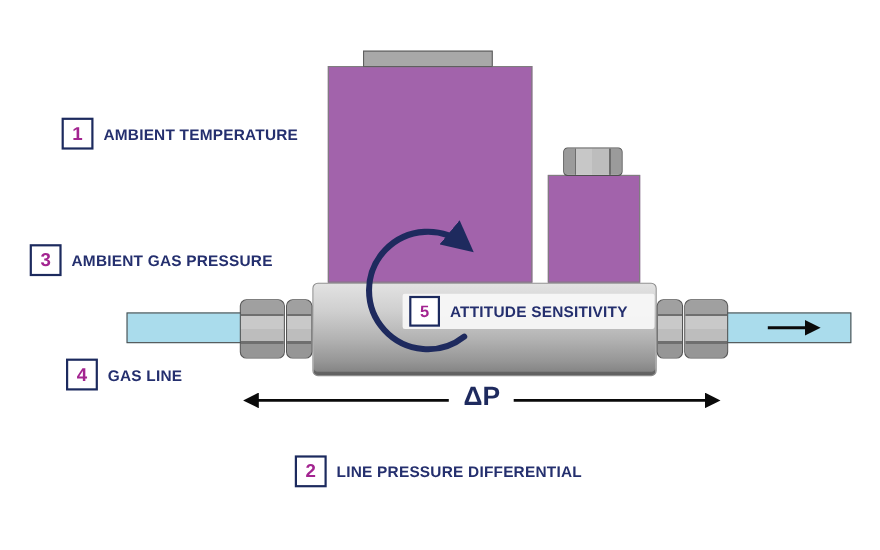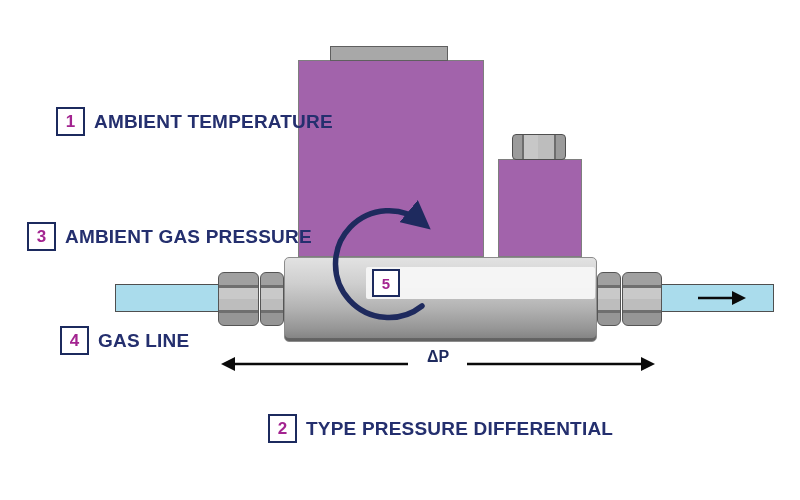--- a/index.html
+++ b/index.html
@@ -60,33 +60,33 @@
   }
 
   
   .callout{display:flex;align-items:center;gap:9px;z-index:6;}
   .num-box{
     width:29px;height:29px;background:#ffffff;border:2px solid #1c2a5e;
     box-sizing:border-box;display:flex;align-items:center;justify-content:center;
     color:#a32490;font-weight:bold;font-size:17px;line-height:1;
   }
   .callout-text{
-    color:#242f6e;font-weight:bold;font-size:19px;letter-spacing:0.2px;
+    color:#242f6e;font-weight:bold;font-size:14px;letter-spacing:0.2px;
     white-space:nowrap;
   }
   .c1{left:56px;top:107px;}
   .c2{left:268px;top:414px;}
   .c3{left:27px;top:222px;}
   .c4{left:60px;top:326px;}
   .c5{left:372px;top:269px;}
   .c5 .num-box{width:28px;height:28px;font-size:15px;}
 
   .delta-p{
     left:407px;top:348px;width:62px;text-align:center;z-index:6;
-    color:#1e2a5e;font-weight:bold;font-size:16px;line-height:1.1;
+    color:#1e2a5e;font-weight:bold;font-size:24px;line-height:1.1;
   }
 
   .overlay{position:absolute;left:0;top:0;z-index:7;pointer-events:none;}
 </style>
 </head>
 <body>
 
 <div class="canvas">
 
   <div class="abs pipe pipe-left"></div>
@@ -123,27 +123,28 @@
     <div class="num-box">
       <span>4</span>
     </div>
     <span class="callout-text">GAS LINE</span>
   </div>
 
   <div class="abs callout c2">
     <div class="num-box">
       <span>2</span>
     </div>
-    <span class="callout-text">TYPE PRESSURE DIFFERENTIAL</span>
+    <span class="callout-text">LINE PRESSURE DIFFERENTIAL</span>
   </div>
 
   <div class="abs callout c5">
     <div class="num-box">
       <span>5</span>
     </div>
+    <span class="callout-text">ATTITUDE SENSITIVITY</span>
   </div>
 
   <div class="abs delta-p">ΔP</div>
 
   <svg class="overlay" width="800" height="500" viewBox="0 0 800 500">
     <defs>
       <marker id="navyArrow" viewBox="0 0 10 10" refX="6.5" refY="5" markerWidth="5.2" markerHeight="5.2" orient="auto-start-reverse">
         <path d="M0,0 L10,5 L0,10 z" fill="#1e2a5e"></path>
       </marker>
       <marker id="blackArrow" viewBox="0 0 10 10" refX="6.5" refY="5" markerWidth="5.5" markerHeight="5.5" orient="auto-start-reverse">

